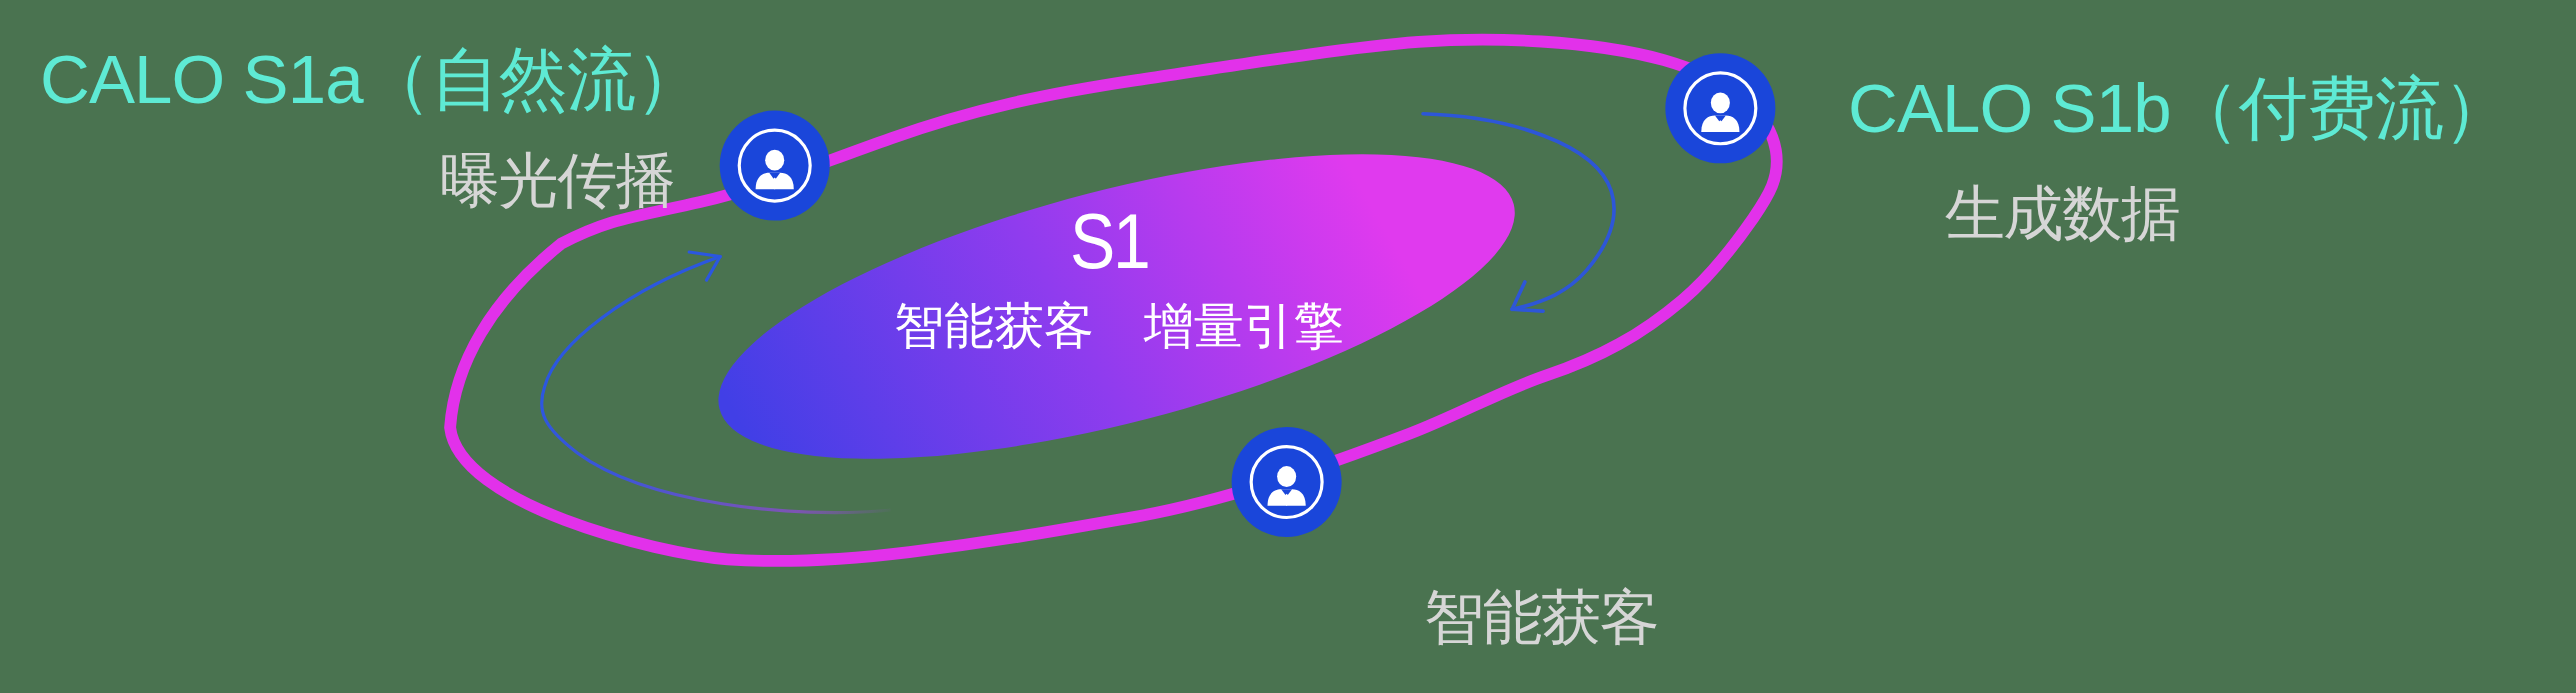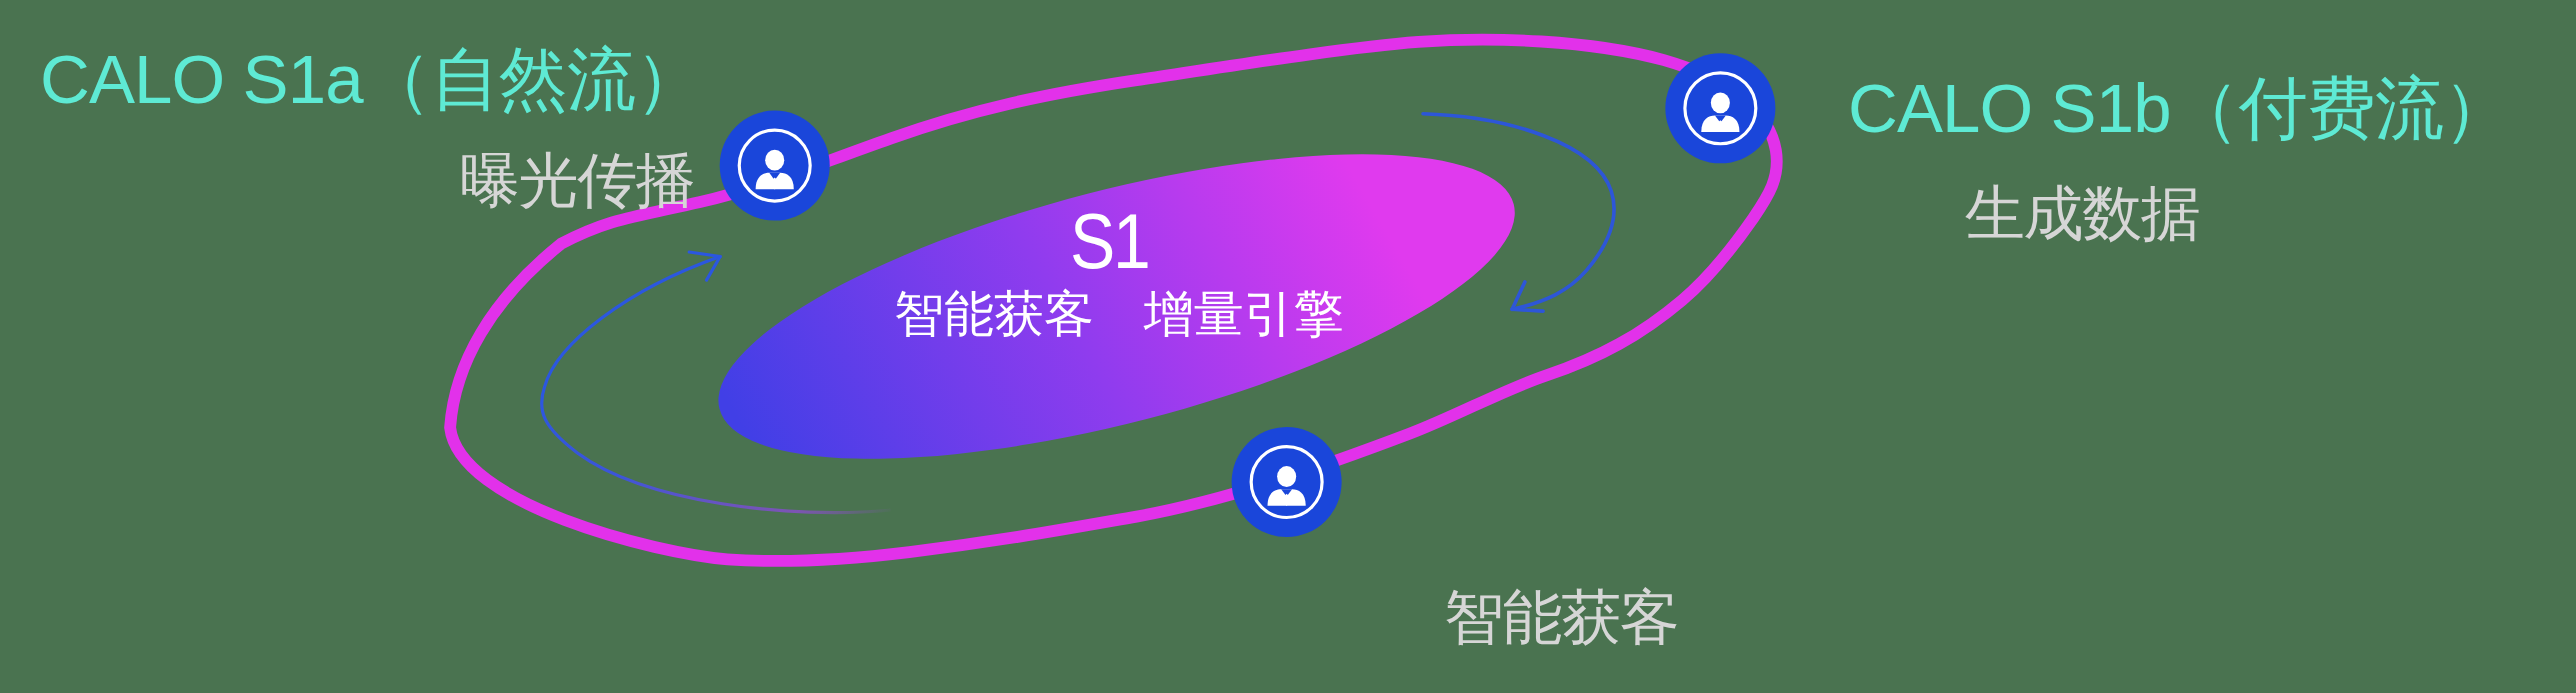--- a/index.html
+++ b/index.html
@@ -1,22 +1,22 @@
 <!DOCTYPE html>
 <html style="font-size:14.5px"><head>
 <meta charset="utf-8">
 <style>
   html,body{margin:0;padding:0;}
   #stage{position:relative;width:2576px;height:694px;background:#4a7350;overflow:hidden;font-family:"Liberation Sans",sans-serif;}
   #bgsvg{position:absolute;left:0;top:0;}
   .t{position:absolute;line-height:1;white-space:pre;}
   .title{font-size:69px;letter-spacing:-0.9px;color:#5eead4;}
-  .sub{font-size:60px;letter-spacing:-1.4px;color:#d6d6d6;margin-left:20px;}
+  .sub{font-size:60px;letter-spacing:-1.4px;color:#d6d6d6;}
   .s1{font-size:78px;letter-spacing:-2.7px;color:#ffffff;font-weight:500;transform:scaleX(0.87);transform-origin:left top;}
-  .tagline{font-size:50px;color:#ffffff;word-spacing:11px;}
+  .tagline{font-size:50px;color:#ffffff;word-spacing:11px;margin-top:12px;}
 </style>
 </head>
 <body>
 
 <div id="stage">
   <svg id="bgsvg" width="2576" height="694" viewBox="0 0 2833 763">
     <defs>
       <linearGradient id="innerGrad" gradientUnits="userSpaceOnUse" x1="820" y1="450" x2="1610" y2="230">
         <stop offset="0" stop-color="#413fe6"></stop>
         <stop offset="0.45" stop-color="#8f3cee"></stop>

